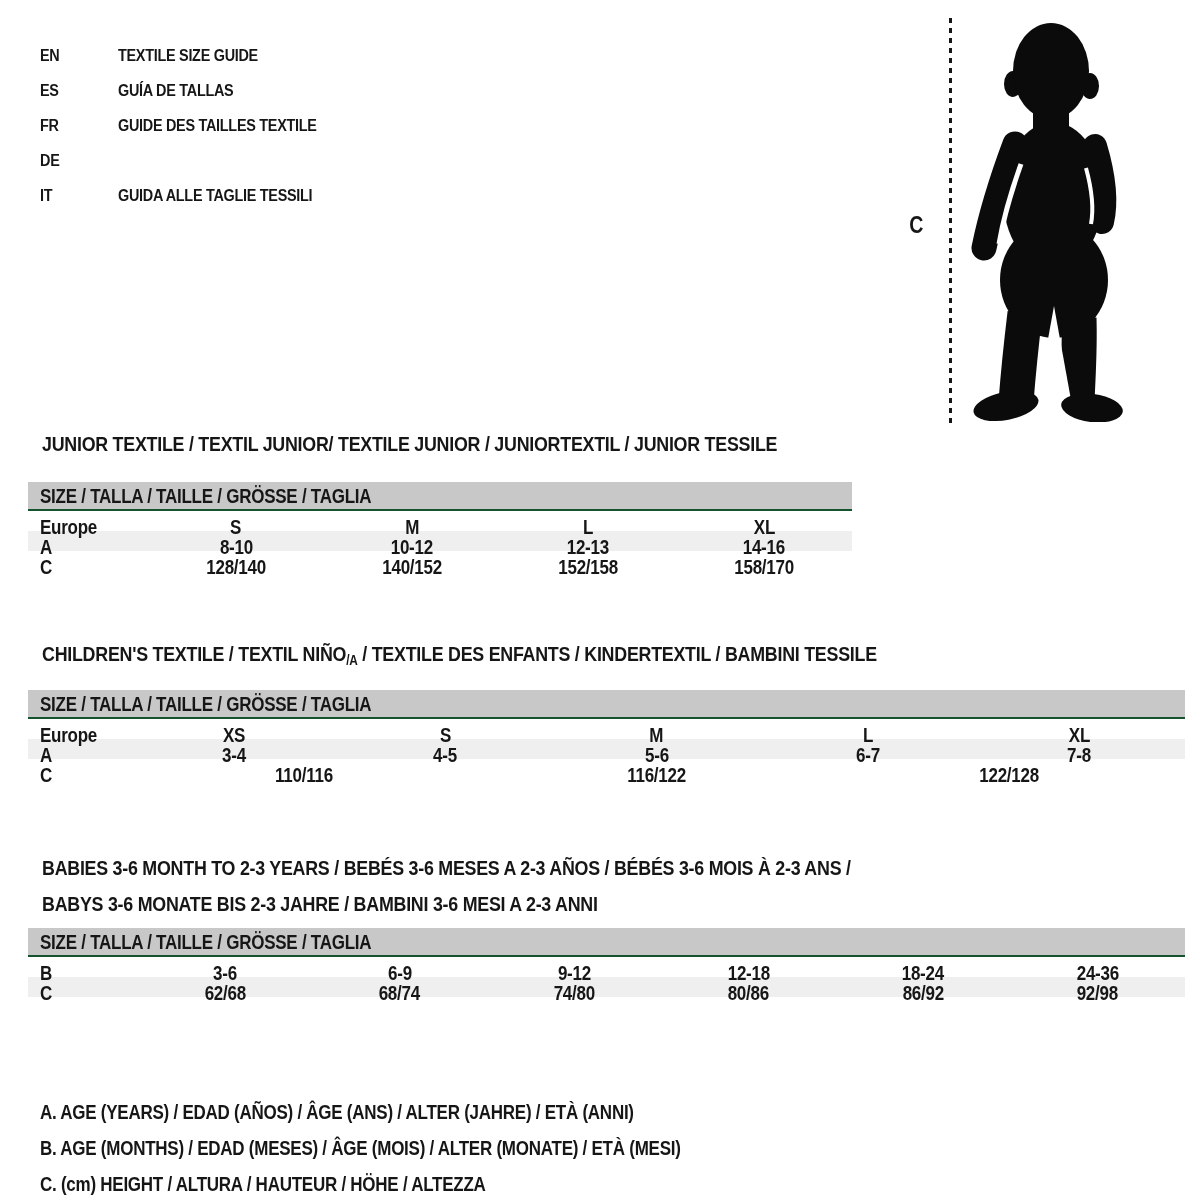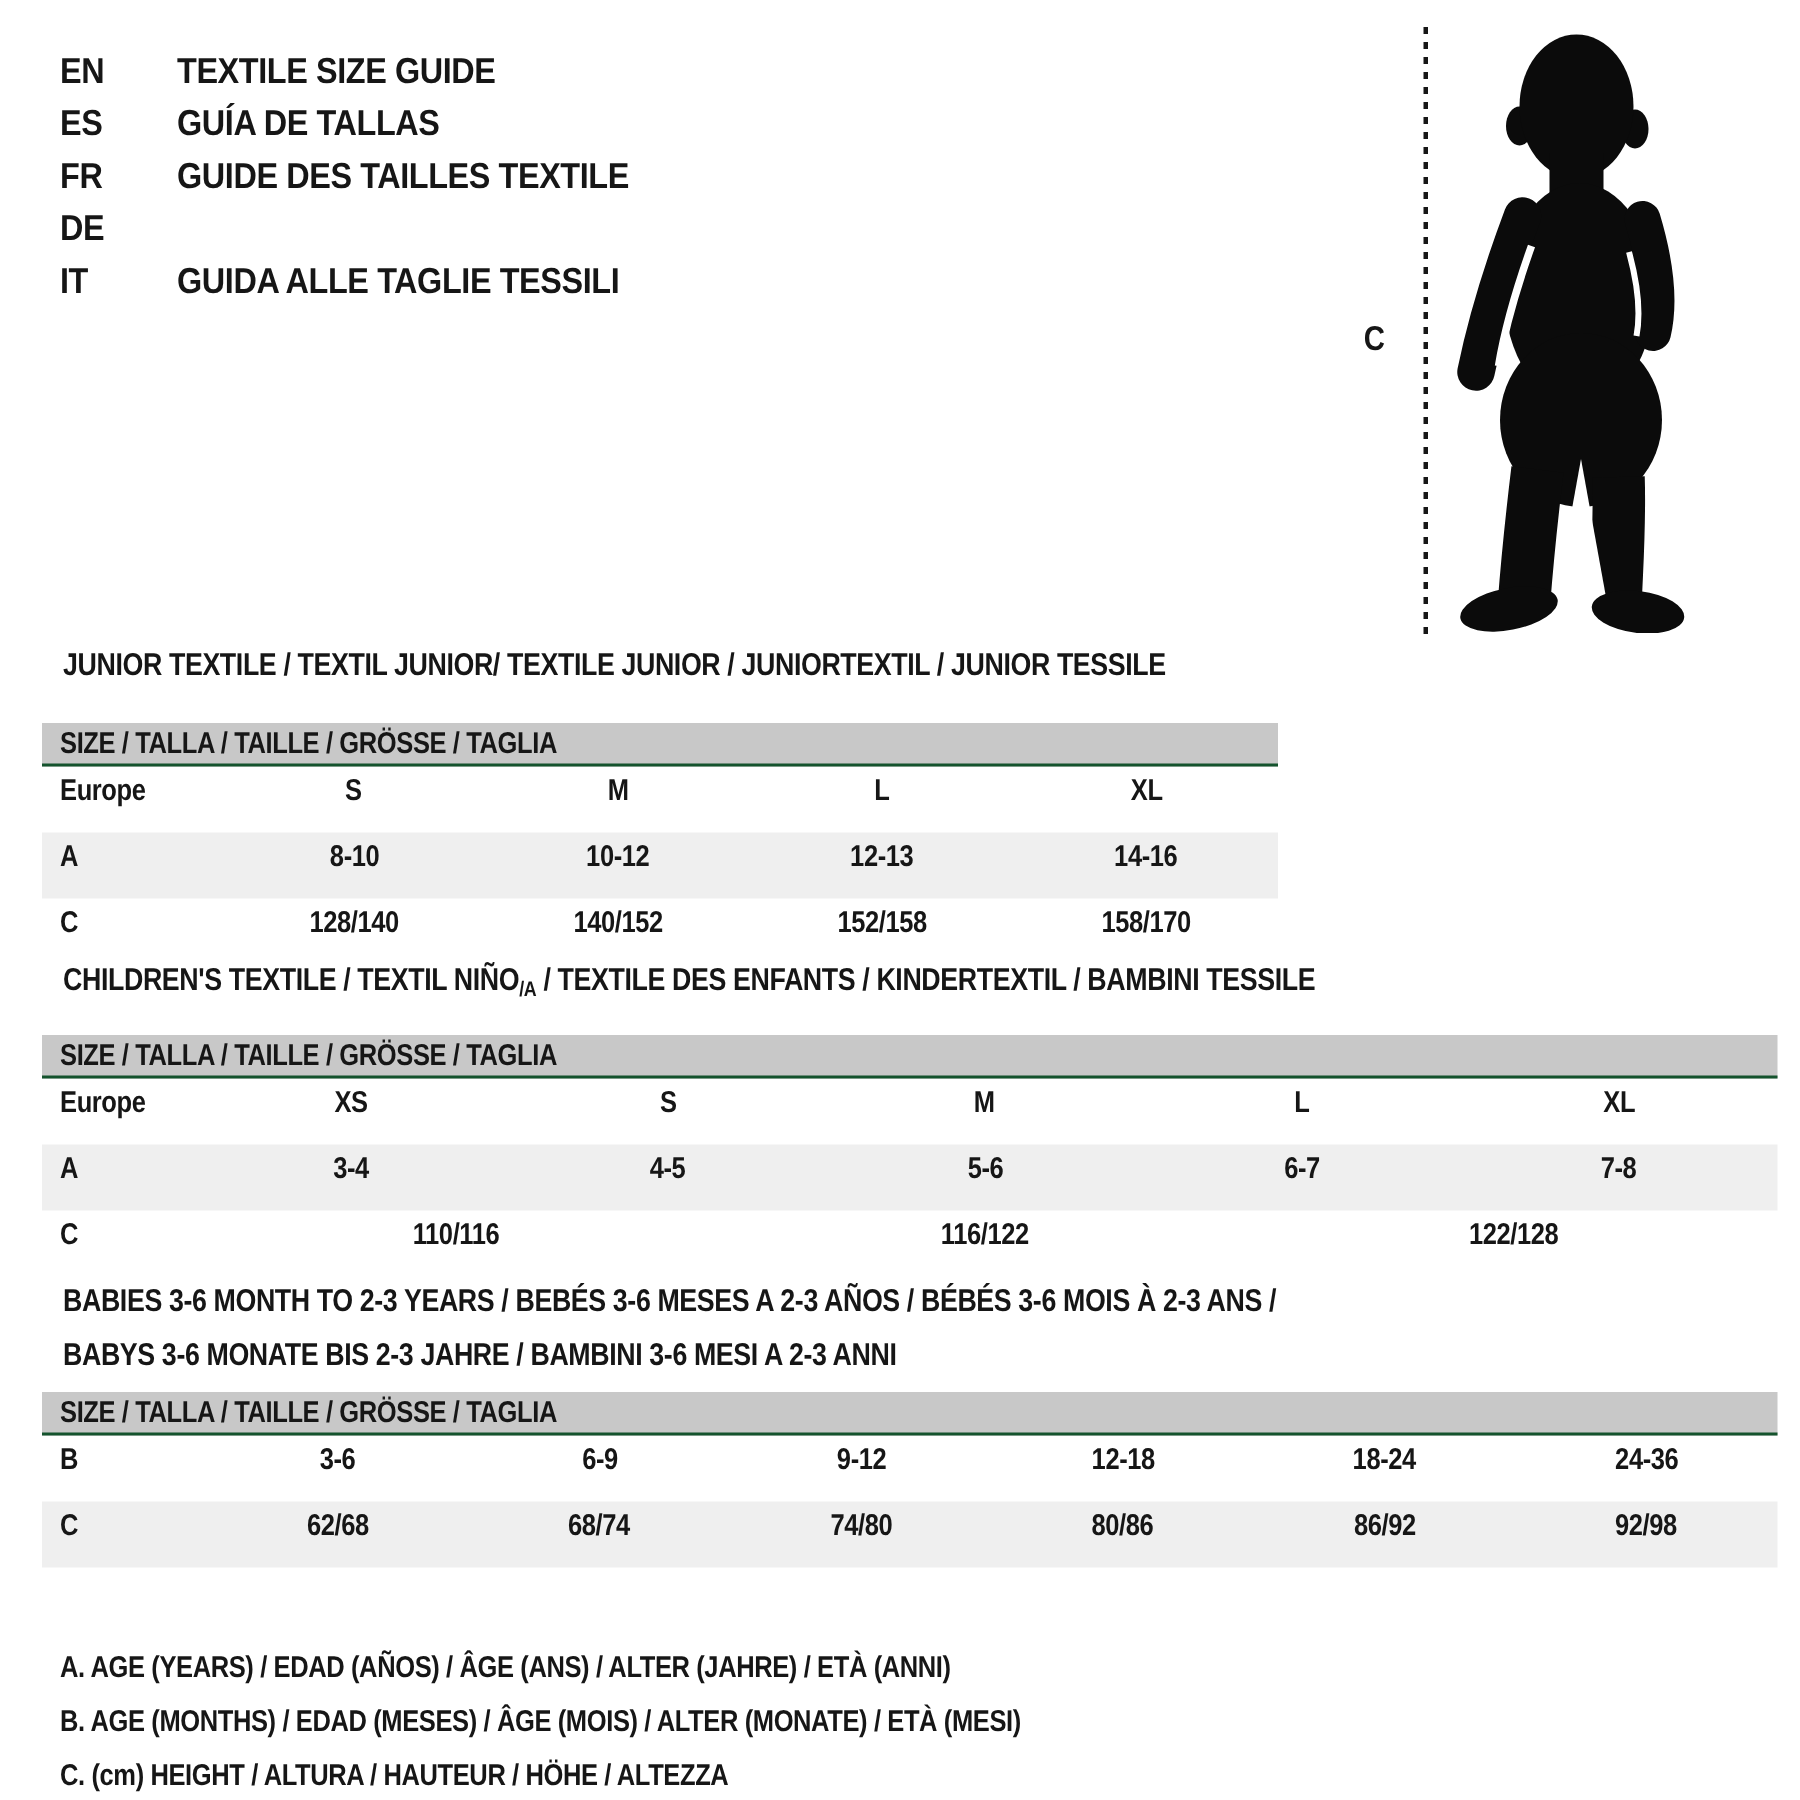--- a/index.html
+++ b/index.html
@@ -16,21 +16,21 @@
     font-family:"Liberation Sans", sans-serif;
     font-weight:bold;
     position:relative;
     overflow:hidden;
   }
   .cond{display:inline-block;transform:scaleX(0.85);transform-origin:0 50%;white-space:nowrap;letter-spacing:-0.3px;}
   .cond-c{display:inline-block;transform:scaleX(0.85);transform-origin:50% 50%;white-space:nowrap;letter-spacing:-0.3px;}
 
   
   .lang-block{position:absolute;left:40px;top:30px;}
-  .lang-row{display:flex;height:35px;align-items:center;font-size:24px;}
+  .lang-row{display:flex;height:35px;align-items:flex-end;font-size:16px;}
   .lang-code{width:78px;flex:0 0 78px;}
   .lang-row .cond{transform:scaleX(0.9);}
 
   
   .measure-line{
     position:absolute;left:949px;top:18px;width:3px;height:408px;
     background:repeating-linear-gradient(to bottom, var(--ink) 0 5px, transparent 5px 10px);
   }
   .measure-label{position:absolute;left:908px;top:212px;font-size:23px;}
   .baby-figure{position:absolute;left:963px;top:18px;width:178px;height:404px;}
@@ -45,21 +45,21 @@
   
   .size-table{position:absolute;left:28px;}
   .tbl-junior{top:482px;width:824px;}
   .tbl-children{top:690px;width:1157px;}
   .tbl-babies{top:928px;width:1157px;}
   .thead{
     height:29px;line-height:29px;background:var(--bar);
     border-bottom:2px solid #14532d;
     padding-left:12px;font-size:20px;
   }
-  .trow{display:flex;height:44px;line-height:32px;font-size:20px;}
+  .trow{display:flex;height:20px;line-height:32px;font-size:20px;}
   .trow.alt{background:var(--stripe);}
   .row-label{flex:0 0 120px;padding-left:12px;text-align:left;}
   .tbl-babies .row-label{flex:0 0 110px;}
   .tbl-children .row-label{flex:0 0 100px;}
   .cell{flex:1;text-align:center;}
 
   
   .legend{position:absolute;left:40px;top:1094px;}
   .legend-line{height:36px;line-height:36px;font-size:20px;}
 </style>

